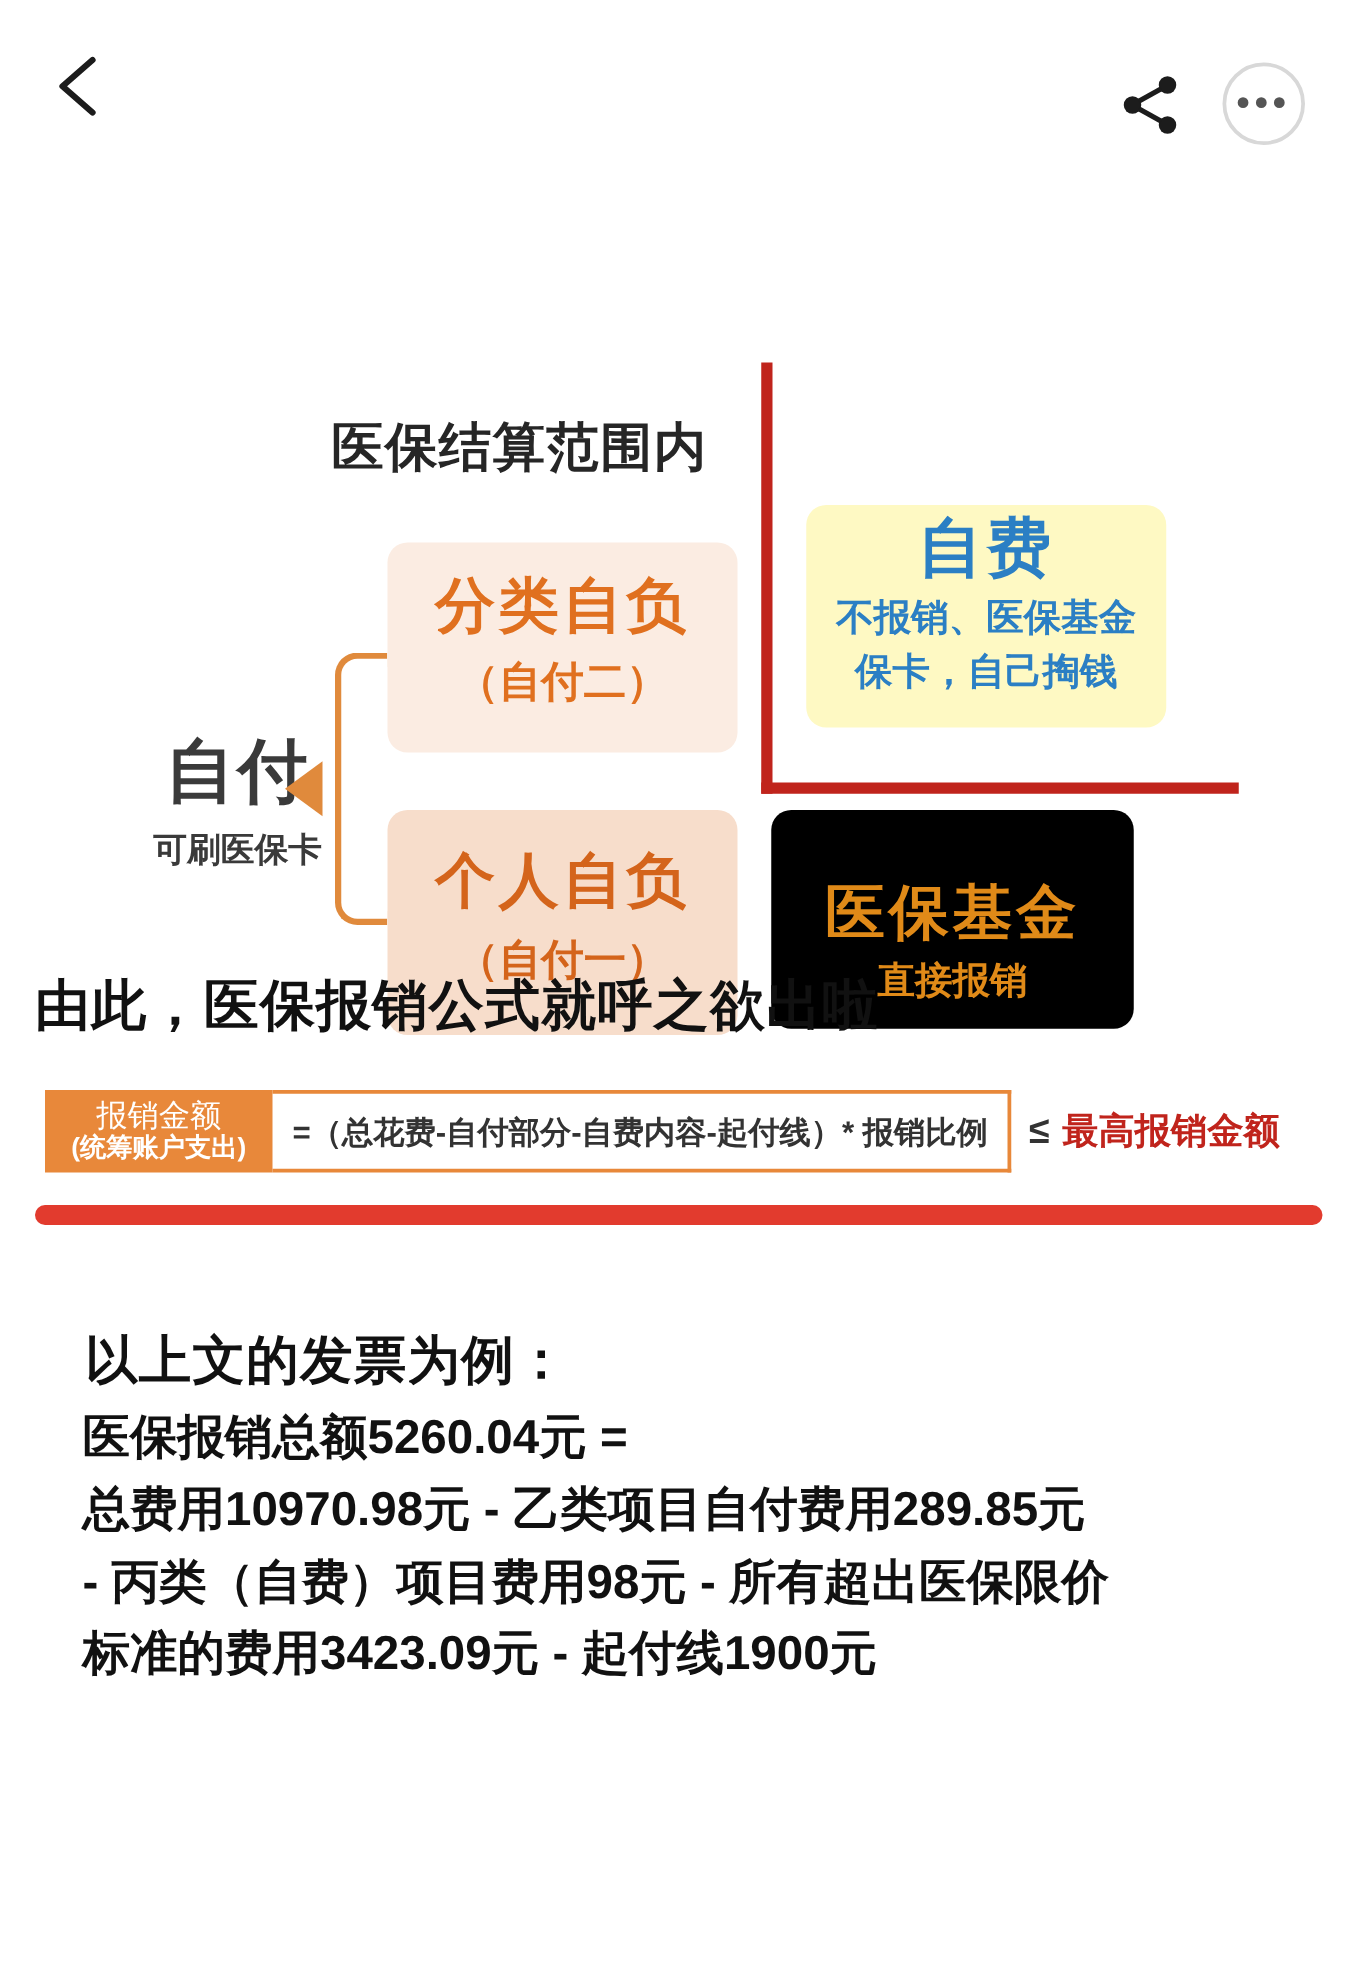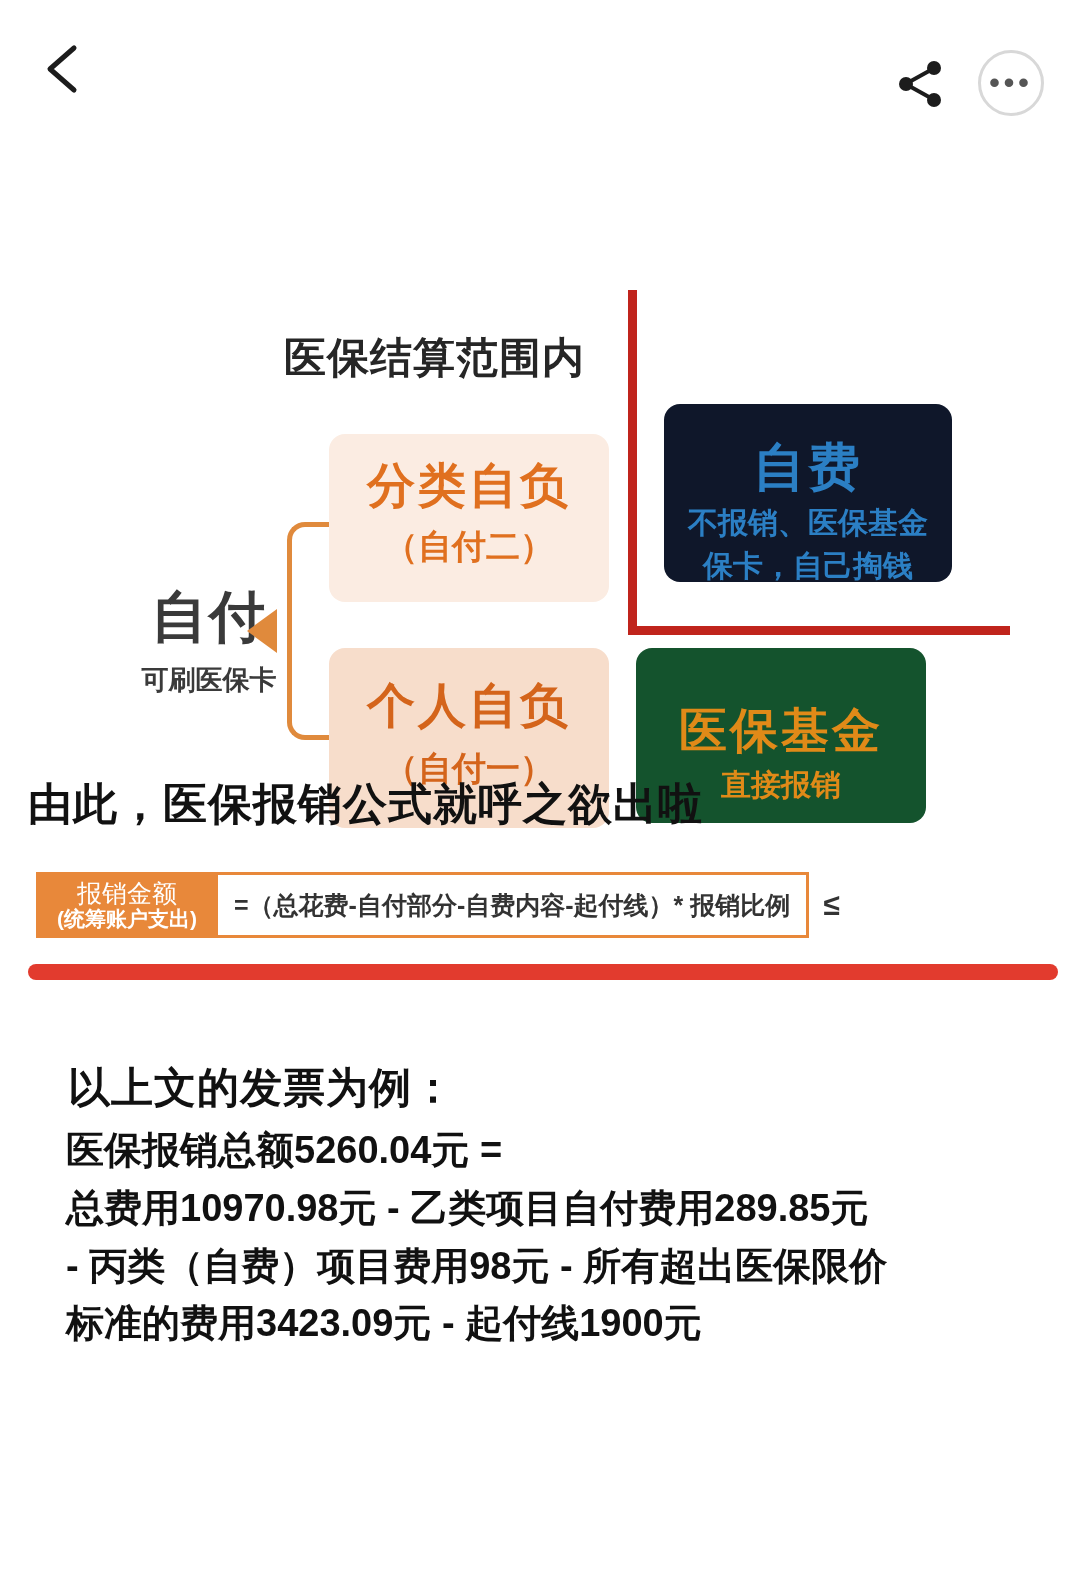--- a/index.html
+++ b/index.html
@@ -61,21 +61,20 @@
     letter-spacing: 4px;
     color: #555;
     font-weight: bold;
   }
 
   
   .diagram {
     position: relative;
     width: 936px;
     height: 600px;
-    margin-left: 19px;
   }
   .col-head {
     position: absolute;
     font-size: 42px;
     font-weight: bold;
     letter-spacing: 1px;
     white-space: nowrap;
   }
   .head-in  { left: 265px; top: 190px; color: #262626; }
   .head-out { left: 645px; top: 190px; color: #b9231b; }
@@ -130,30 +129,30 @@
     width: 280px; height: 180px;
     background: #f7ddcb;
     padding-top: 30px;
   }
   .card-geren .big { color: #d4641b; }
   .card-geren .sub { color: #d4641b; margin-top: 14px; font-size: 34px; }
 
   .card-zifei {
     left: 645px; top: 264px;
     width: 288px; height: 178px;
-    background: #0f172a;
-    padding-top: 34px;
+    background: #fef9c3;
+    padding-top: 6px;
   }
   .card-zifei .big { color: #2b7fc4; font-size: 52px; }
   .card-zifei .sub { color: #2b7fc4; margin-top: 6px; font-size: 30px; }
 
   .card-jijin {
     left: 617px; top: 508px;
     width: 290px; height: 175px;
-    background: #14532d;
+    background: #000000;
     padding-top: 55px;
   }
   .card-jijin .big { color: #e08a18; }
   .card-jijin .sub { color: #e08a18; margin-top: 8px; font-size: 30px; }
 
   
   .zifu-label {
     position: absolute;
     left: 95px;
     top: 440px;
@@ -343,20 +342,21 @@
 <div class="mid-heading">由此，医保报销公式就呼之欲出啦</div>
 
 <div class="formula">
   <div class="f-tag">
     <div class="l1">报销金额</div>
     <div class="l2">(统筹账户支出)</div>
   </div>
   <div class="f-box">=（总花费-自付部分-自费内容-起付线）*  报销比例</div>
   <div class="f-tail">
     <span class="le">≤</span>
+    <span class="amt">最高报销金额</span>
   </div>
 </div>
 
 <div class="red-rule"></div>
 
 <div class="ex-title">以上文的发票为例：</div>
 <div class="ex-body">
   <div>医保报销总额5260.04元 =</div>
   <div>总费用10970.98元 - 乙类项目自付费用289.85元</div>
   <div>- 丙类（自费）项目费用98元 - 所有超出医保限价</div>

